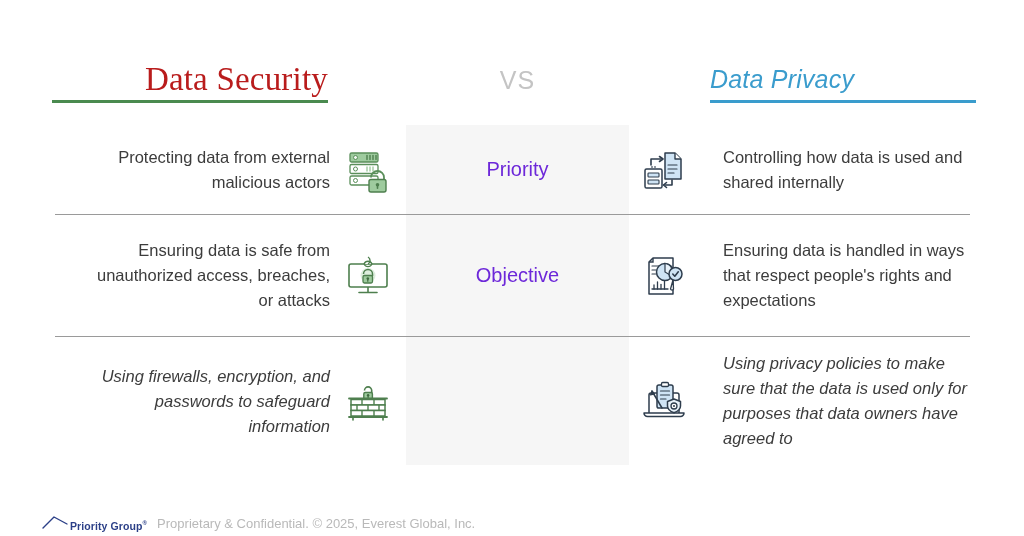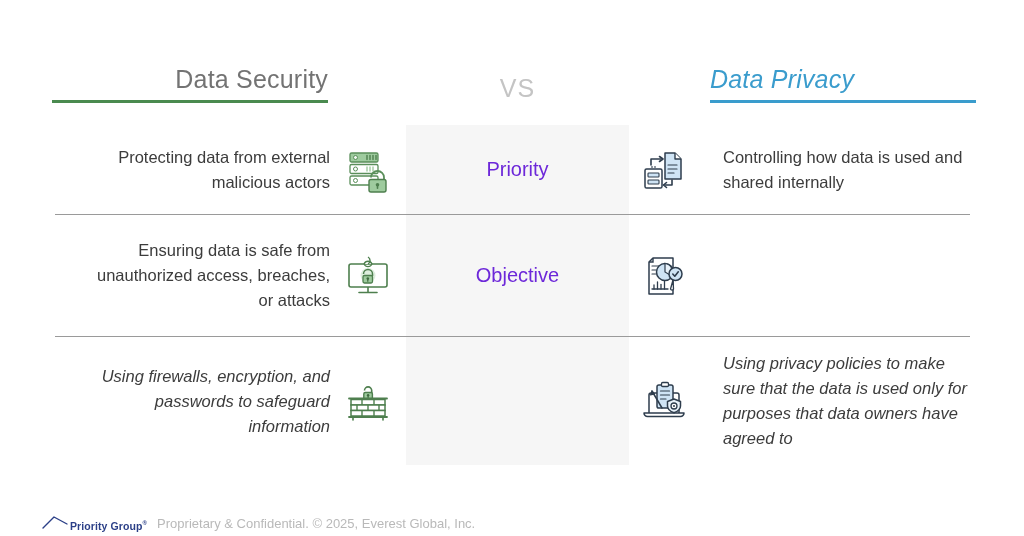--- a/index.html
+++ b/index.html
@@ -43,37 +43,38 @@
     height: 58px;
   }
   .head-left {
     position: absolute;
     left: 52px;
     top: 0;
     width: 276px;
     text-align: right;
   }
   .head-left .head-title {
-    font-size: 25px;
-    color: #737373;
+    font-size: 33px;
+    color: #b91c1c;
     letter-spacing: 0.2px;
     line-height: 34px;
     white-space: nowrap;
+    font-family: Liberation Serif, serif;
   }
   .head-left .rule {
     margin-top: 4px;
     height: 3px;
     background: #4a8a4f;
     width: 100%;
   }
 
   .head-center {
     position: absolute;
     left: 406px;
-    top: 12px;
+    top: 4px;
     width: 223px;
     text-align: center;
     font-size: 25px;
     color: #c4c4c4;
     letter-spacing: 1px;
   }
 
   .head-right {
     position: absolute;
     left: 710px;
@@ -335,20 +336,21 @@
             <line x1="14" y1="37" x2="14" y2="33"></line>
             <line x1="17.5" y1="37" x2="17.5" y2="30"></line>
             <line x1="21" y1="37" x2="21" y2="32.5"></line>
             <line x1="24.5" y1="37" x2="24.5" y2="29"></line>
           </g>
           <circle cx="35.5" cy="22" r="6.5" fill="#cfe4f5" stroke="#2e3d4d" stroke-width="1.5"></circle>
           <path d="M32.8 22 L34.8 24.2 L38.3 19.8" fill="none" stroke="#2e3d4d" stroke-width="1.6" stroke-linecap="round" stroke-linejoin="round"></path>
           <path d="M33 28 l-2.5 9 a1.6 1.6 0 0 0 3 0 z" fill="#ffffff" stroke="#2e3d4d" stroke-width="1.3" stroke-linejoin="round"></path>
         </svg>
       </span>
+      <div class="txt">Ensuring data is handled in ways that respect people's rights and expectations</div>
     </div>
   </div>
 
   <div class="divider div-2"></div>
 
   <div class="row row-3">
 
     <div class="cell-left">
       <div class="txt">Using firewalls, encryption, and passwords to safeguard information</div>
       <span class="icon-box">

